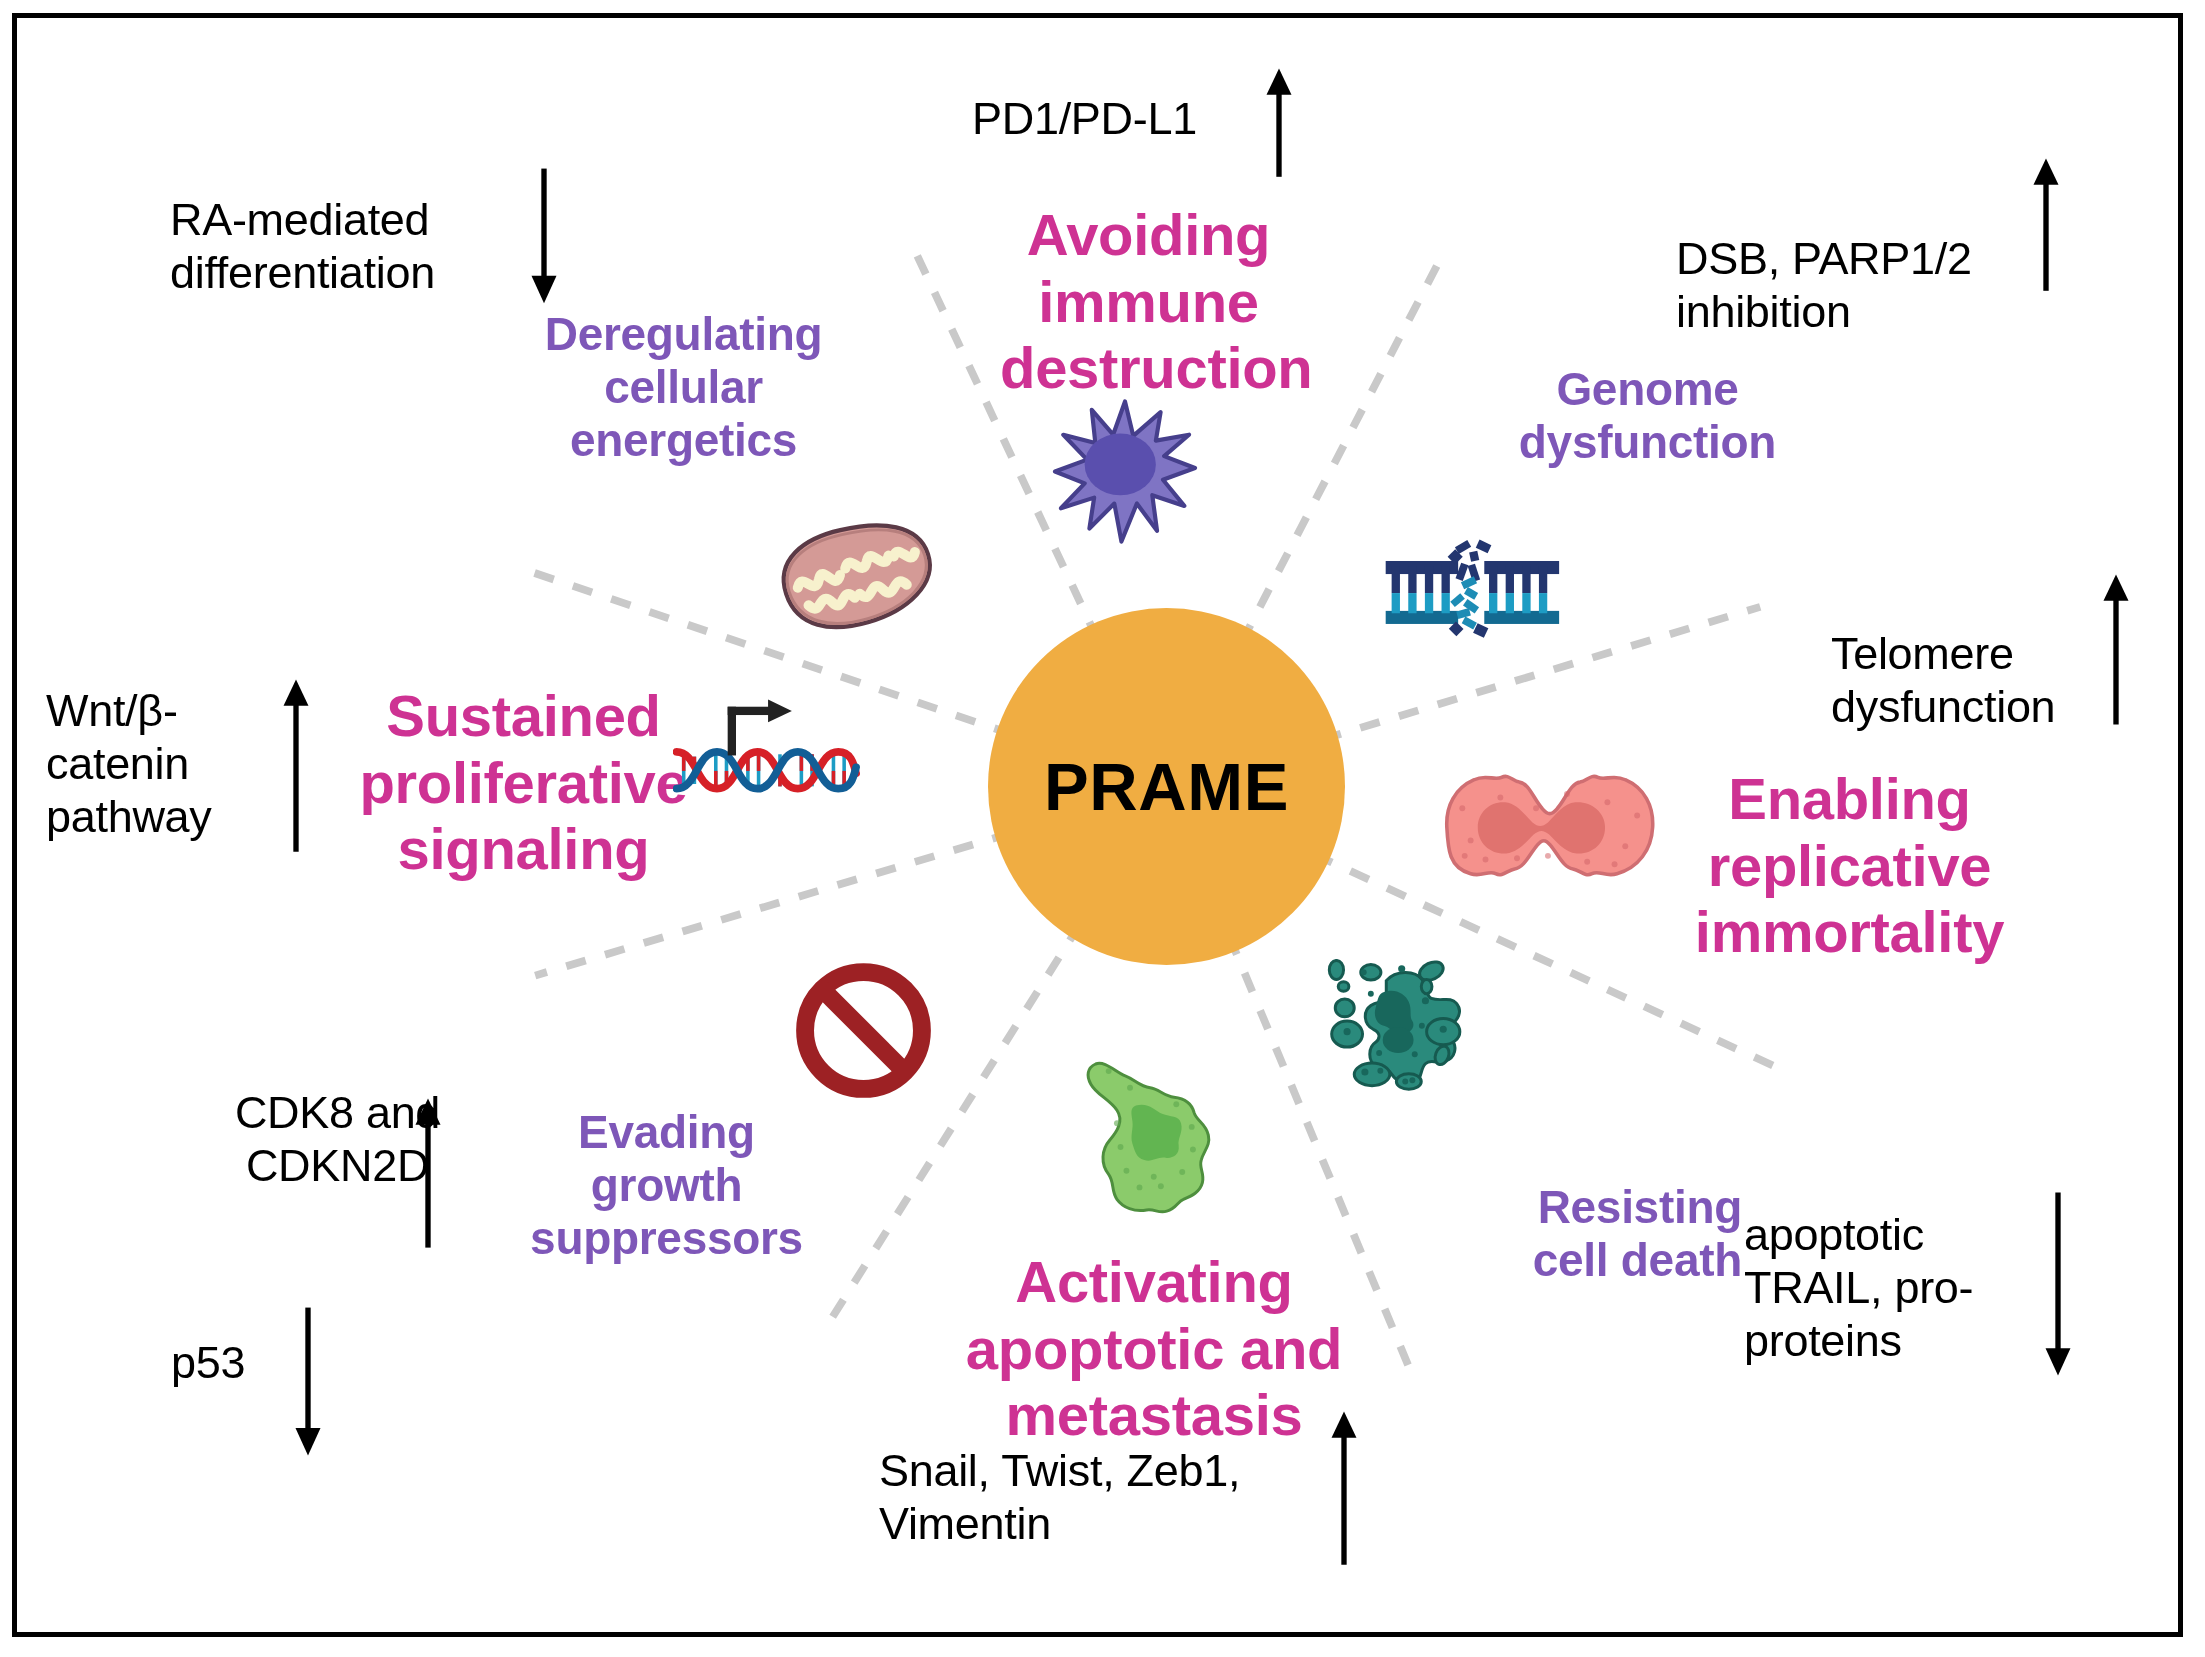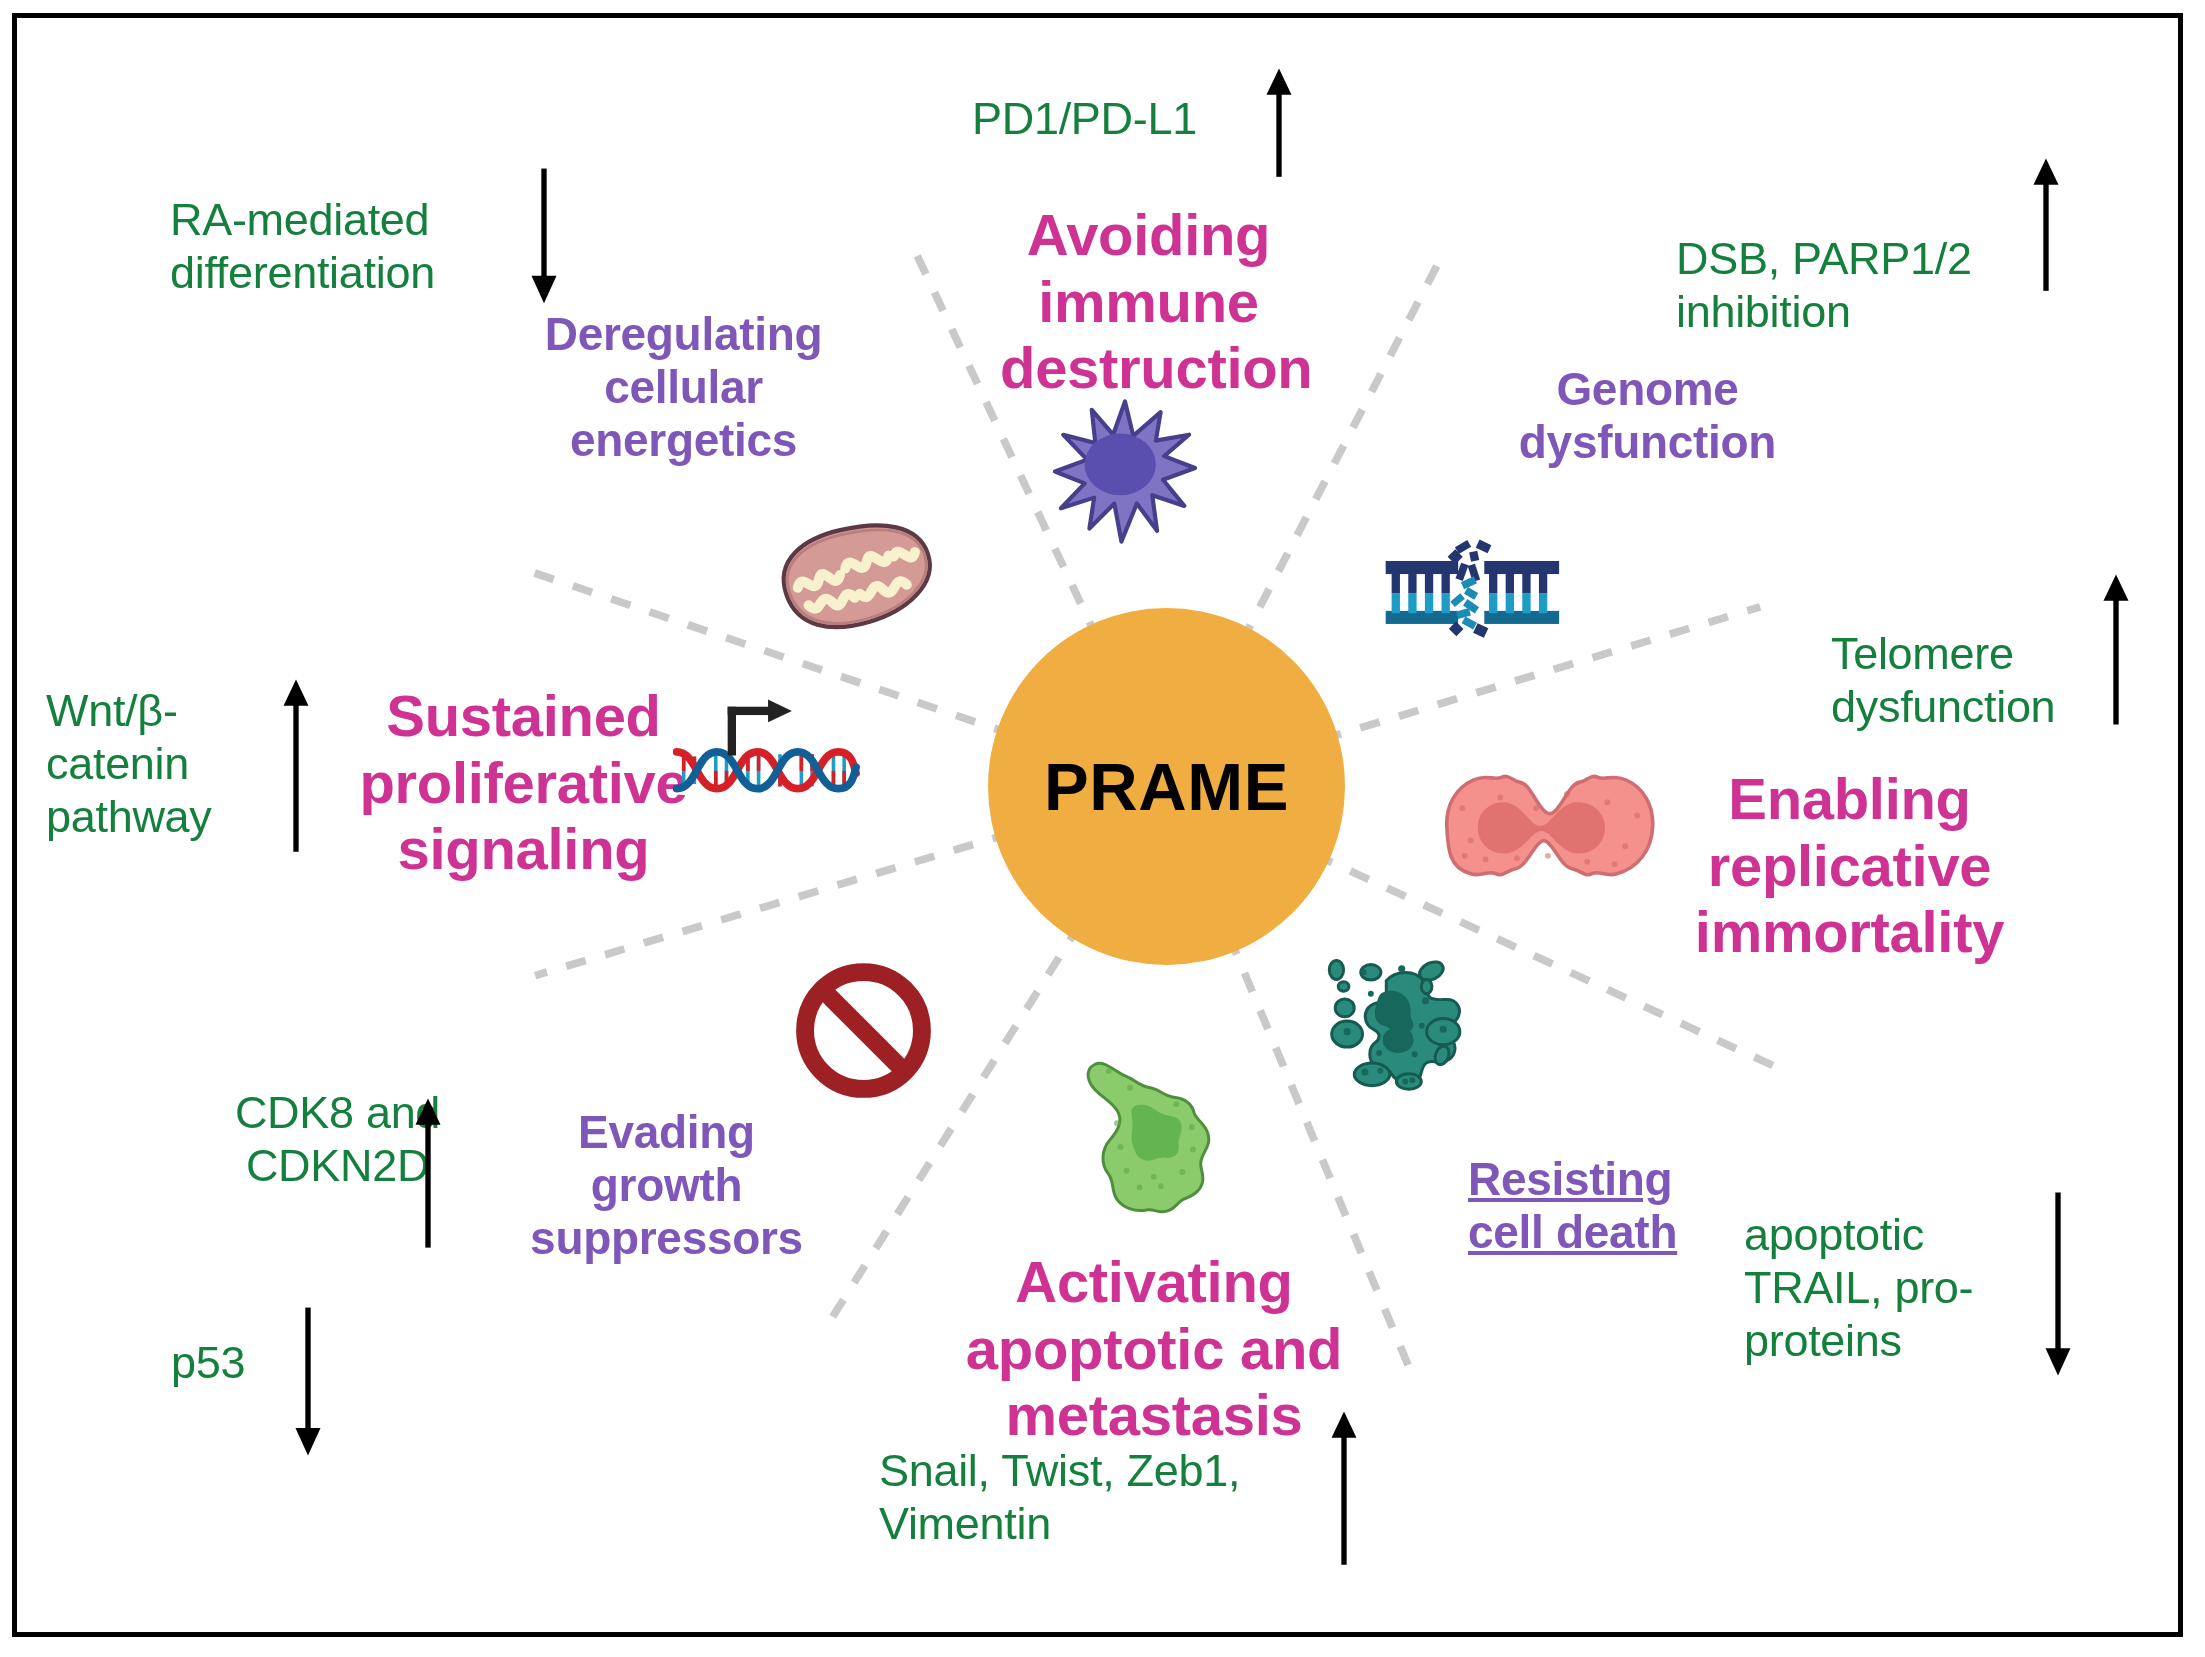--- a/index.html
+++ b/index.html
@@ -11,21 +11,21 @@
     overflow:hidden;
   }
   #frame{
     position:absolute;
     left:12px;top:13px;
     width:2171px;height:1624px;
     border:5.4px solid #000000;
     box-sizing:border-box;
   }
   .abs{position:absolute;}
-  .blk{color:#15803d;font-size:45px;line-height:1.18;font-weight:400;letter-spacing:-0.3px;}
+  .blk{color:#000000;font-size:45px;line-height:1.18;font-weight:400;letter-spacing:-0.3px;}
   .pink{color:#CE3293;font-weight:bold;font-size:58px;line-height:1.15;text-align:center;letter-spacing:-0.3px;}
   .purp{color:#7E57B8;font-weight:bold;font-size:46px;line-height:1.15;text-align:center;letter-spacing:-0.3px;}
 
   
   #core{
     position:absolute;
     left:988px;top:608px;
     width:357px;height:357px;
     border-radius:50%;
     background:#F0AD42;
@@ -208,21 +208,21 @@
         <circle cx="232" cy="72" r="5"></circle>
         <circle cx="266" cy="186" r="5"></circle>
       <circle cx="300" cy="86" r="5"></circle>
         <circle cx="330" cy="160" r="5"></circle>
         <circle cx="350" cy="108" r="5"></circle>
       <circle cx="312" cy="190" r="5"></circle>
         <circle cx="60" cy="176" r="5"></circle>
     </g>
   </svg>
 
-  <div class="abs purp" style="left:1468px;top:1153px;width:274px;text-align:left;text-decoration:underline;">
+  <div class="abs purp" style="left:1468px;top:1181px;width:274px;text-align:right;">
     <div>Resisting</div>
     <div>cell death</div>
   </div>
   <div class="abs blk" style="left:1744px;top:1208px;width:297px;text-align:left;">
     <div>apoptotic</div>
     <div>TRAIL, pro-</div>
     <div>proteins</div>
   </div>
   <svg class="abs" style="left:2034px;top:1189px;" width="48" height="190" viewBox="0 0 80 320">
     <line x1="40" y1="6" x2="40" y2="272" stroke="#000" stroke-width="9"></line>

